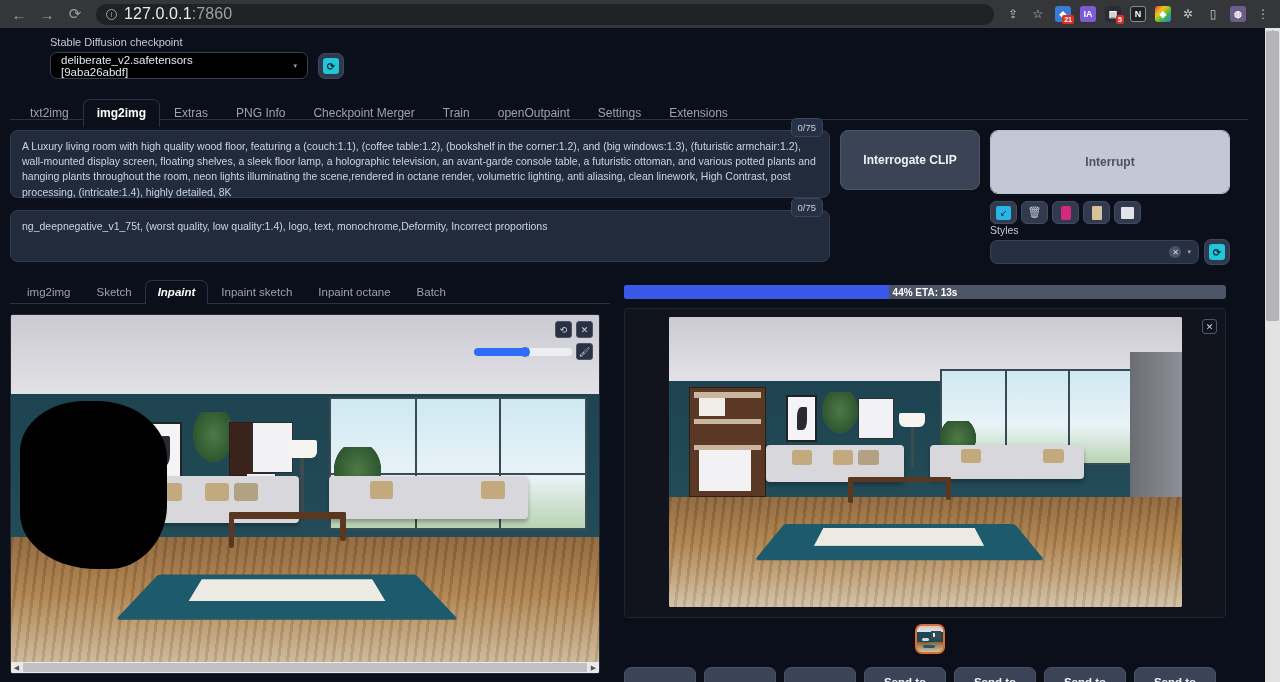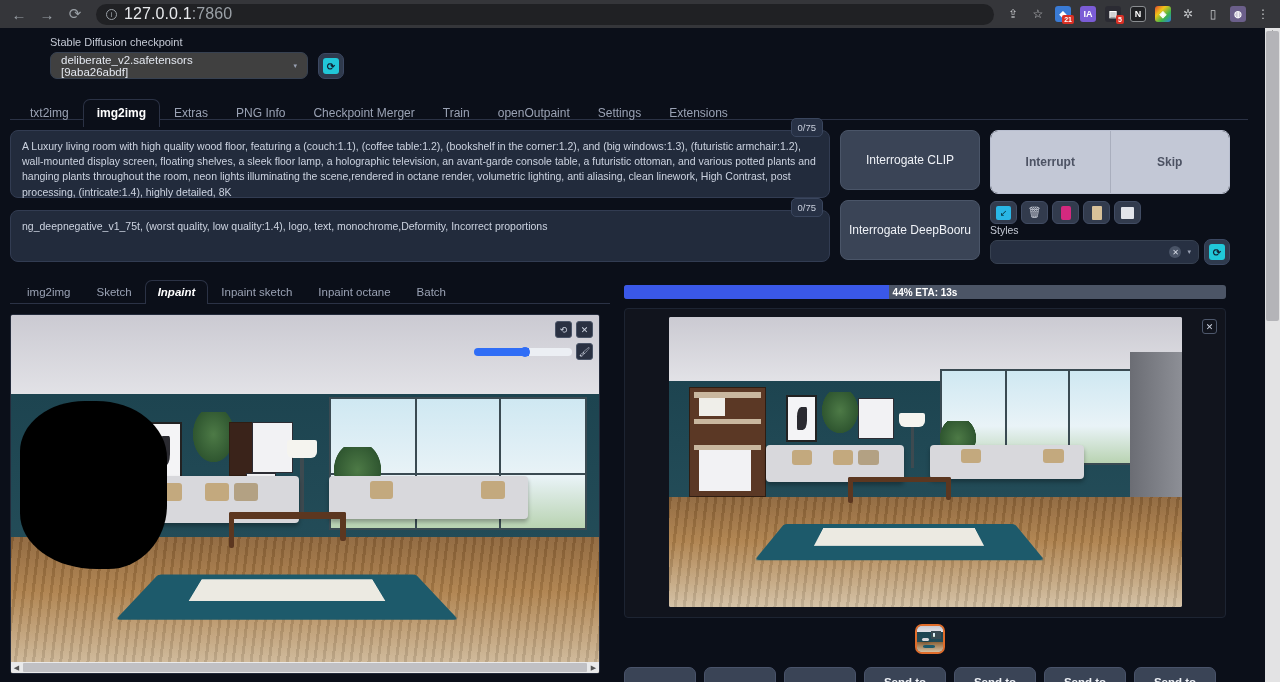--- a/index.html
+++ b/index.html
@@ -54,21 +54,21 @@
     width: 1280px; height: 654px; background: #0b0f19;
     position: relative; overflow: hidden;
   }
   .page { width: 1262px; padding: 8px 14px 0 10px; }
 
   .lbl { font-size: 11px; color: #c4c9d4; margin-bottom: 4px; }
 
   .ckpt-row { display: flex; align-items: flex-end; gap: 10px; }
   .ckpt-wrap { width: 258px; margin-left: 40px; }
   .dropdown {
-    height: 27px; background: #404040; border: 1px solid #374151;
+    height: 27px; background: #000000; border: 1px solid #374151;
     border-radius: 7px; display: flex; align-items: center;
     padding: 0 10px; font-size: 11.5px; color: #e3e7ef;
     justify-content: space-between;
     gap: 37px;
   }
   .caret { font-size: 7px; color: #9aa2b4; }
   .icon-btn-teal {
     width: 26px; height: 26px; border-radius: 7px; background: #2f3a4d;
     border: 1px solid #3c4862; display: flex; align-items: center;
     justify-content: center;
@@ -107,21 +107,21 @@
   .counter {
     position: absolute; right: 6px; top: -13px; background: #273145;
     border: 1px solid #3a465e; border-radius: 5px; font-size: 9.5px;
     color: #c9cfdc; padding: 1px 6px;
   }
 
   .side-col { width: 395px; display: flex; gap: 10px; flex: none; }
   .interrogate-col { width: 140px; display: flex; flex-direction: column; gap: 10px; }
   .big-btn {
     background: #3a4456; border: 1px solid #4a5568; border-radius: 8px;
-    color: #eef1f6; font-size: 12px; font-weight: normal;
+    color: #eef1f6; font-size: 12px; font-weight: bold;
     display: flex; align-items: center; justify-content: center;
     text-align: left; line-height: 16px;
   }
   .big-btn.clip { height: 60px; }
   .big-btn.booru { height: 60px; }
 
   .gen-col { width: 240px; }
   .int-skip {
     display: flex; height: 64px; border-radius: 8px; overflow: hidden;
     border: 1px solid #b9bfd0;
@@ -378,28 +378,24 @@
         </div>
         <div class="ta neg">
           <div class="counter">0/75</div>
           <span>ng_deepnegative_v1_75t, (worst quality, low quality:1.4), logo, text, monochrome,Deformity, Incorrect proportions</span>
         </div>
       </div>
 
       <div class="side-col">
         <div class="interrogate-col">
           <div class="big-btn clip">Interrogate CLIP</div>
-          <div class="big-btn booru">
-              <span>Interrogate DeepBooru</span>
-            </div>
         </div>
         <div class="gen-col">
           <div class="int-skip">
             <div>Interrupt</div>
-            <div>Skip</div>
           </div>
           <div class="icon-row">
             <div class="mini-btn">
                 <span style="background:#29b6e6;color:#06323f;width:15px;height:14px;border-radius:2px;display:flex;align-items:center;justify-content:center;font-size:9px">↙</span>
               </div>
             <div class="mini-btn">
                 <span style="color:#c9cdd8">🗑</span>
               </div>
             <div class="mini-btn">
                 <span style="background:#d4297f;width:10px;height:14px;border-radius:2px;display:block"></span>

